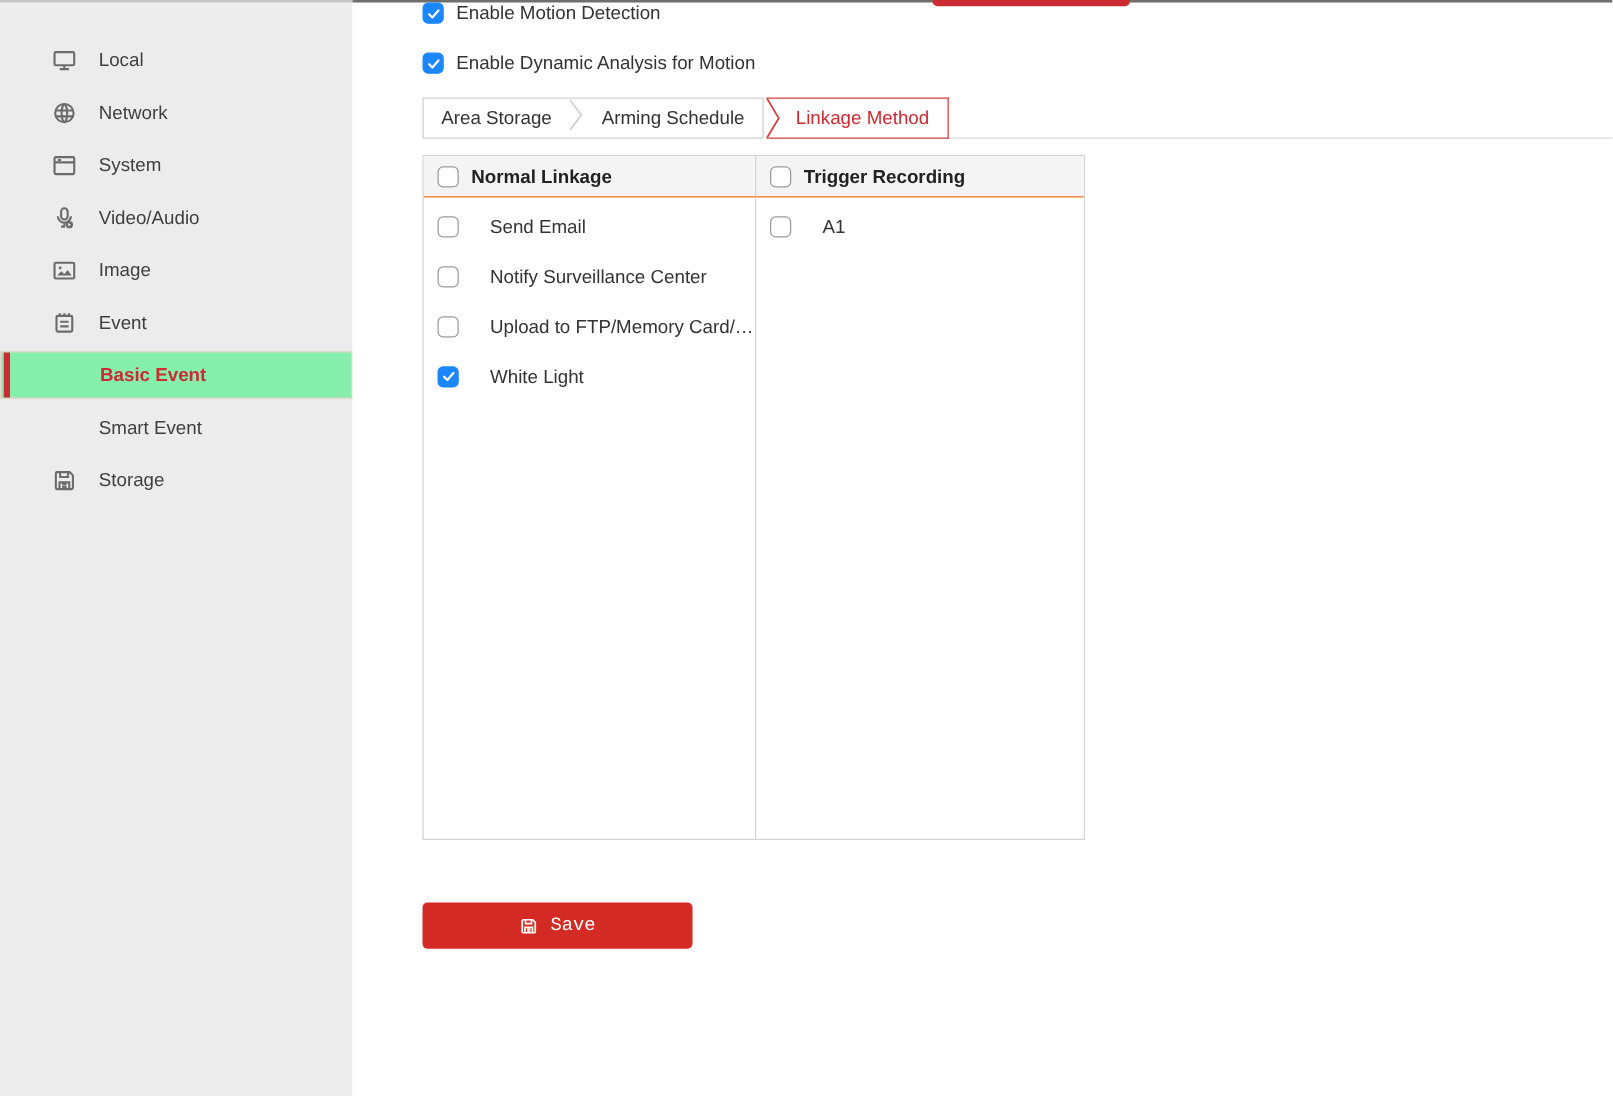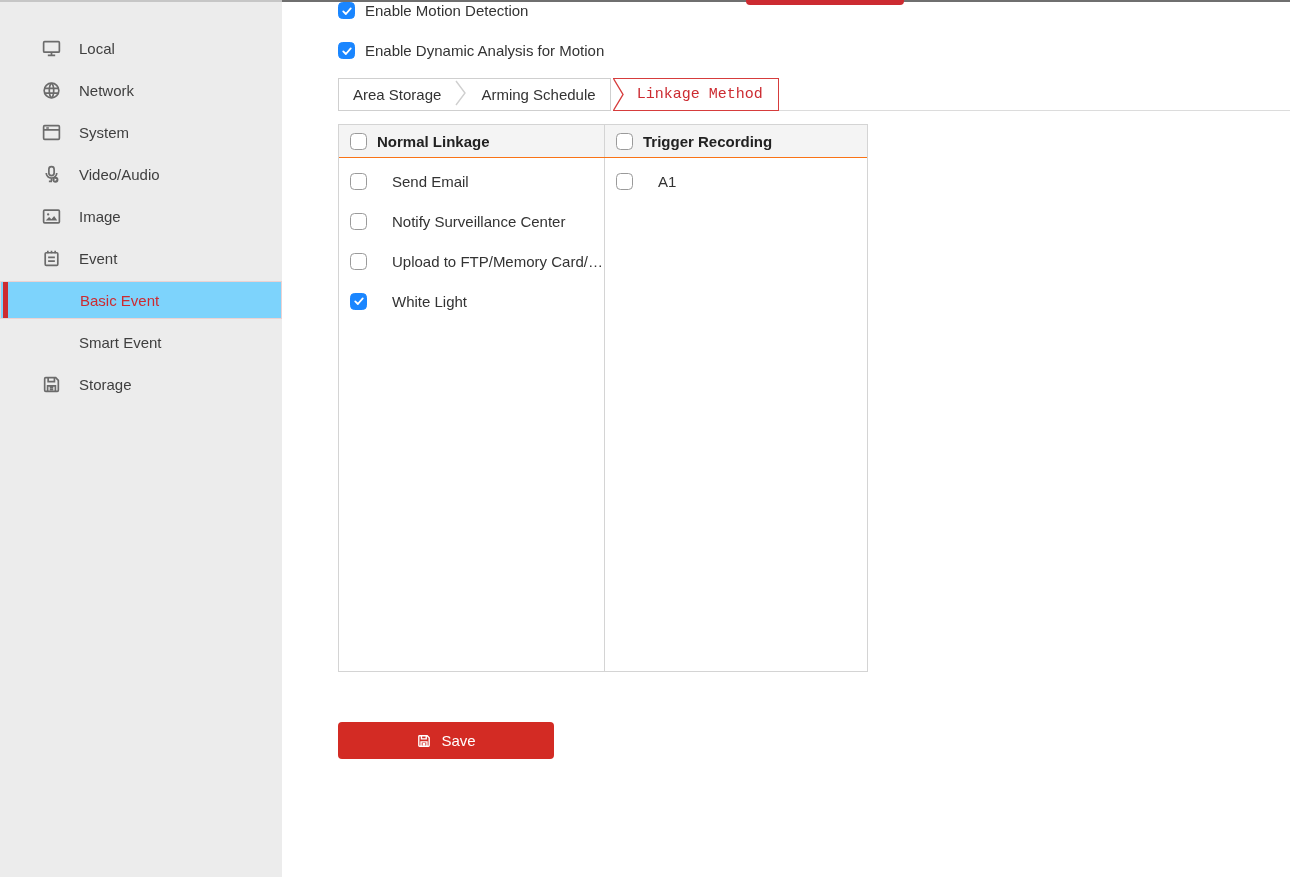--- a/index.html
+++ b/index.html
@@ -4,21 +4,21 @@
 <style>
   * { margin:0; padding:0; box-sizing:border-box; }
   html,body { width:1290px; height:877px; font-family:"Liberation Sans","DejaVu Sans",sans-serif; background:#fff; }
   .app { display:flex; width:1290px; height:877px; overflow:hidden; }
 
   
   .sidebar { width:282px; min-width:282px; height:100%; background:#ececec; border-top:2px solid #c6c6c6; padding-top:25px; }
   .side-item { display:flex; align-items:center; height:42px; padding-left:40px; cursor:pointer; color:#3f3f3f; font-size:15px; }
   .side-item .icn { width:22px; height:22px; margin-right:17px; color:#6b6b6b; display:flex; align-items:center; justify-content:center; }
   .side-item.child { padding-left:79px; }
-  .side-item.active { position:relative; background:#7dd3fc; border:1px solid #ecd2d2; height:38px; margin:2px 0; color:#cc2b31; font-weight:normal;align-items:center; }
+  .side-item.active { position:relative; background:#86efac; border:1px solid #ecd2d2; height:38px; margin:2px 0; color:#cc2b31; font-weight:bold;align-items:center; }
   .side-item.active .bar { position:absolute; left:2px; top:0; width:5px; height:100%; background:#cc2b31; }
 
   
   .content { flex:1; position:relative; border-top:2px solid #6f6f6f; background:#fff; }
   .top-red-notch { position:absolute; top:-2px; left:464px; width:158px; height:5px; background:#cc2b31; border-radius:0 0 4px 4px; }
 
   .tabbar { display:flex; gap:35px; padding-left:38px; border-bottom:1px solid #dcdcdc; }
   .tab { font-size:15px; color:#555; padding:24px 1px 18px; cursor:pointer; }
   .tab.active { color:#cc2b31; font-weight:bold; border-bottom:3px solid #cc2b31; padding-bottom:15px; }
 
@@ -32,40 +32,40 @@
   .cb { width:17px; height:17px; min-width:17px; border:1.5px solid #9a9a9a; border-radius:4.5px; background:#fff; display:inline-flex; align-items:center; justify-content:center; cursor:pointer; }
   .cb svg { display:none; }
   .cb.checked { background:#1a86ff; border-color:#1a86ff; }
   .cb.checked svg { display:block; }
 
   
   .subtabs { display:flex; align-items:stretch; height:33px; margin-top:19px; }
   .subtab-box { display:flex; align-items:center; border:1px solid #cfcfcf; background:#fff; }
   .subtab { font-size:15px; color:#333; padding:0 14px; display:flex; align-items:center; height:100%; cursor:pointer; }
   .sep-chevron { align-self:center; }
-  .subtab-active { position:relative; margin-left:2px; display:flex; align-items:center; border:1px solid #d63c3c; border-left:none; color:#cc2b31; font-size:15px; padding:0 15px 0 24px; cursor:pointer; background:#fff;font-family:Liberation Mono, monospace; }
+  .subtab-active { position:relative; margin-left:2px; display:flex; align-items:center; border:1px solid #d63c3c; border-left:none; color:#cc2b31; font-size:15px; padding:0 15px 0 24px; cursor:pointer; background:#fff; }
   .subtab-active svg.notch { position:absolute; left:0; top:-1px; height:33px; }
   .subtab-filler { flex:1; border-bottom:1px solid #dcdcdc; }
 
   
   .ltable { width:530px; margin-top:13px; border:1px solid #d4d4d4; }
   .lhead { display:flex; background:#f4f4f4; border-bottom:1px solid #f97316; height:33px; }
   .lhead .hcell { display:flex; align-items:center; gap:10px; padding-left:11px; font-size:15px; font-weight:bold; color:#222; }
   .col-l { width:265px; min-width:265px; }
   .col-r { flex:1; border-left:1px solid #d4d4d4; }
   .lbody { display:flex; min-height:513px; }
   .lbody .bcol { padding-top:3px; }
   .litem { display:flex; align-items:center; gap:25px; height:40px; padding-left:11px; font-size:15px; color:#333; }
   .duration-row { display:flex; align-items:center; height:40px; padding-left:32px; font-size:15px; color:#333; }
   .duration-row .dur-label { width:78px; }
   .duration-input { width:56px; height:22px; border:1px solid #adadad; border-radius:7px; padding-left:6px; font-size:14px; color:#333; font-family:"Liberation Sans",sans-serif; outline:none; }
   .dur-unit { margin-left:28px; }
 
   
-  .save-btn { margin-top:50px; width:216px; height:37px; background:#d32b24; color:#fff; border:none; border-radius:4px; font-size:15px; display:flex; align-items:center; justify-content:center; gap:9px; cursor:pointer; font-family:Liberation Sans, sans-serif; }
+  .save-btn { margin-top:50px; width:216px; height:37px; background:#d32b24; color:#fff; border:none; border-radius:4px; font-size:15px; display:flex; align-items:center; justify-content:center; gap:9px; cursor:pointer; font-family:Liberation Mono, monospace; }
 </style>
 </head>
 <body>
 
 <div class="app">
 
   <nav class="sidebar">
 
     <div class="side-item">
       <span class="icn">

